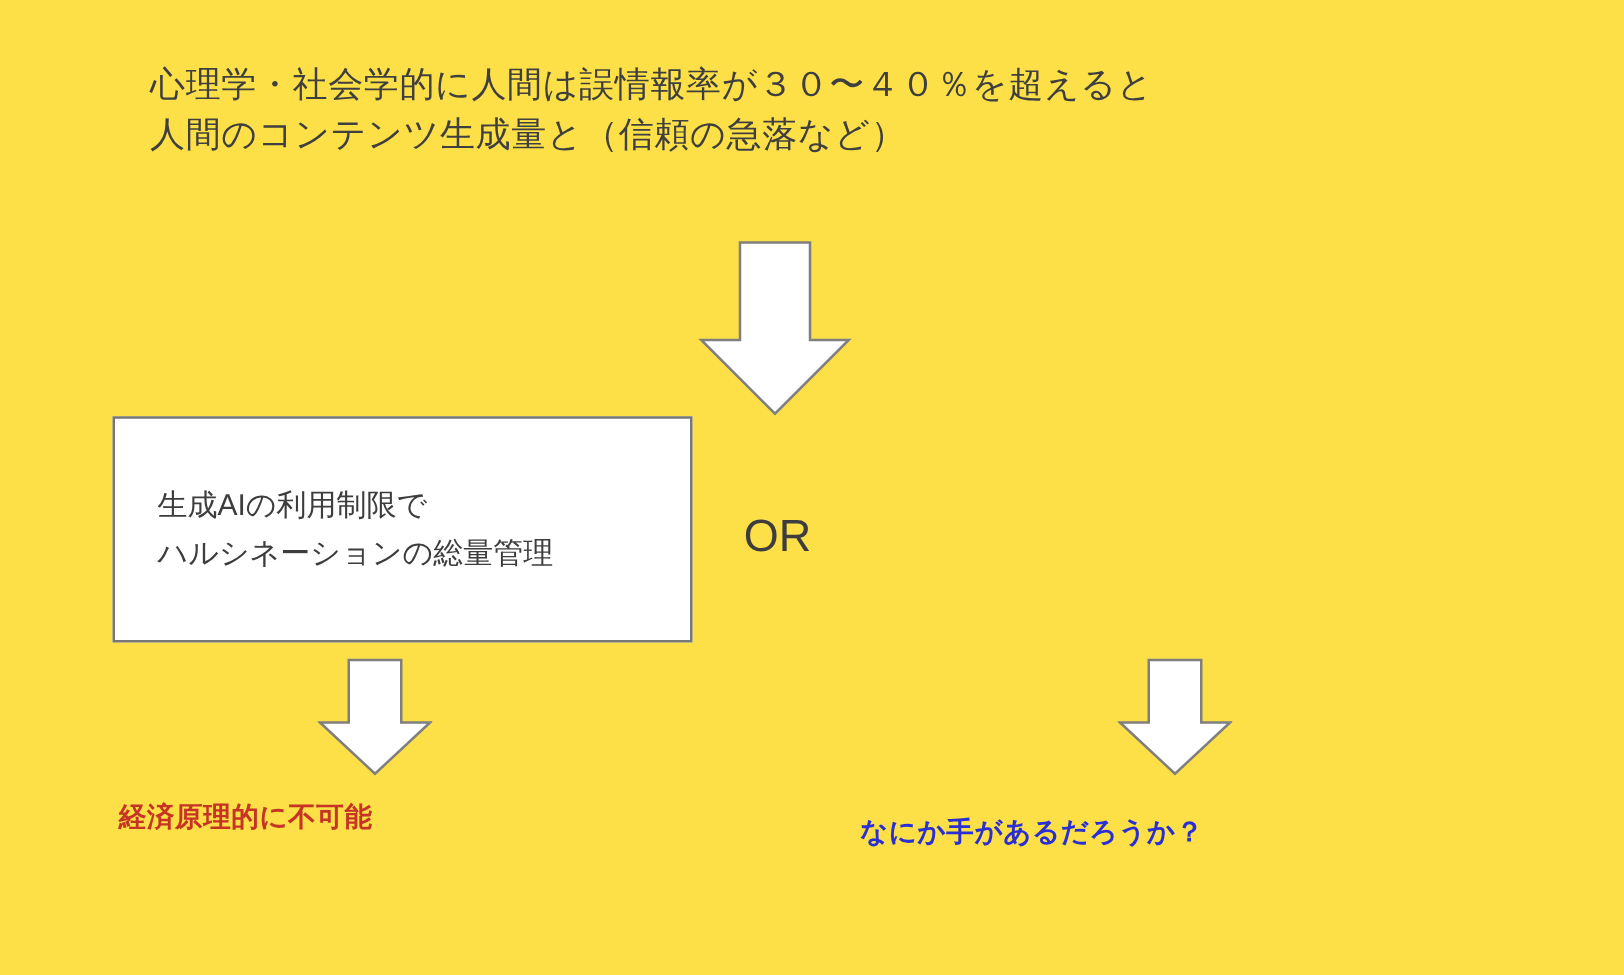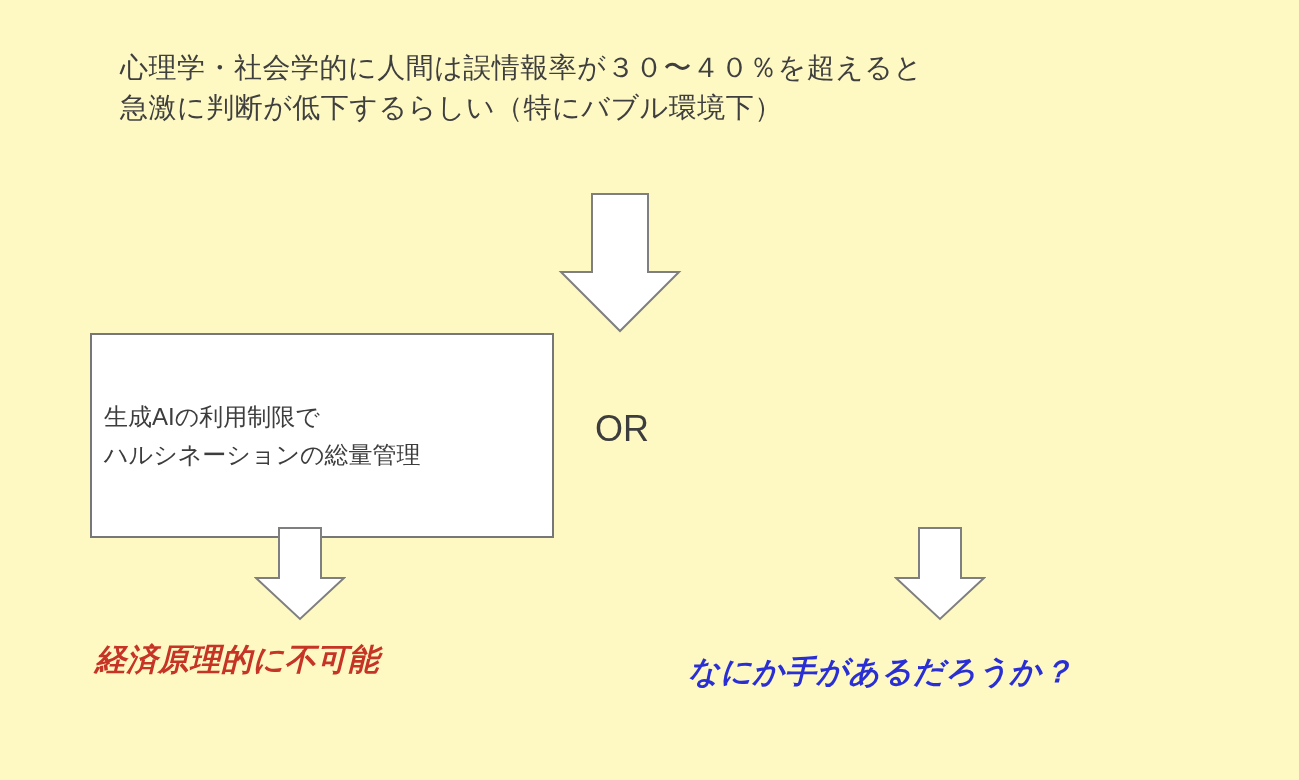--- a/index.html
+++ b/index.html
@@ -5,21 +5,21 @@
   html, body {
     margin: 0;
     padding: 0;
     background: #ffffff;
     font-family: "Liberation Sans", "DejaVu Sans", sans-serif;
   }
   .canvas {
     position: relative;
     width: 1299px;
     height: 780px;
-    background: #fef9c3;
+    background: #fde047;
     overflow: hidden;
   }
   .top-note {
     position: absolute;
     left: 120px;
     top: 48px;
     font-size: 28px;
     line-height: 1.42;
     color: #3f3f3f;
     letter-spacing: 0.5px;
@@ -30,64 +30,63 @@
   }
   .arrow-svg polygon {
     fill: #ffffff;
     stroke: #7f7f7f;
     stroke-width: 2;
     stroke-linejoin: miter;
   }
   .option-box {
     position: absolute;
     top: 333px;
-    height: 205px;
+    height: 181px;
     border: 2px solid #777777;
     background: #ffffff;
     box-sizing: border-box;
     display: flex;
     flex-direction: column;
     justify-content: center;
-    padding-left: 12px;
+    padding-left: 34px;
     font-size: 24px;
     line-height: 1.55;
     color: #3d3d3d;
     white-space: nowrap;
   }
   .box-left  { left: 90px;  width: 464px; }
   .box-right { left: 690px; width: 500px; }
   .or-label {
     position: absolute;
     left: 556px;
     top: 408px;
     width: 132px;
     text-align: center;
     font-size: 36px;
     color: #3d3d3d;
   }
   .result {
     position: absolute;
     font-weight: bold;
-    font-size: 31px;
+    font-size: 22px;
     line-height: 1.45;
     white-space: nowrap;
     letter-spacing: 0.5px;
-    font-style: italic;
   }
   .result-left  { left: 95px;  top: 638px; }
   .result-right { left: 688px; top: 650px; }
 </style>
 </head>
 <body>
 
 <div class="canvas">
 
   <div class="top-note">
     <div>心理学・社会学的に人間は誤情報率が３０〜４０％を超えると</div>
-    <div>急激に判断が低下するらしい（特にバブル環境下）</div>
+    <div>人間のコンテンツ生成量と（信頼の急落など）</div>
   </div>
 
   <svg class="arrow-svg" style="left:555px; top:192px;" width="130" height="142" viewBox="0 0 130 142" aria-hidden="true">
     <polygon points="37,2 93,2 93,80 124,80 65,139 6,80 37,80"></polygon>
   </svg>
 
   <div class="option-box box-left">
     <div>生成AIの利用制限で</div>
     <div>ハルシネーションの総量管理</div>
   </div>

